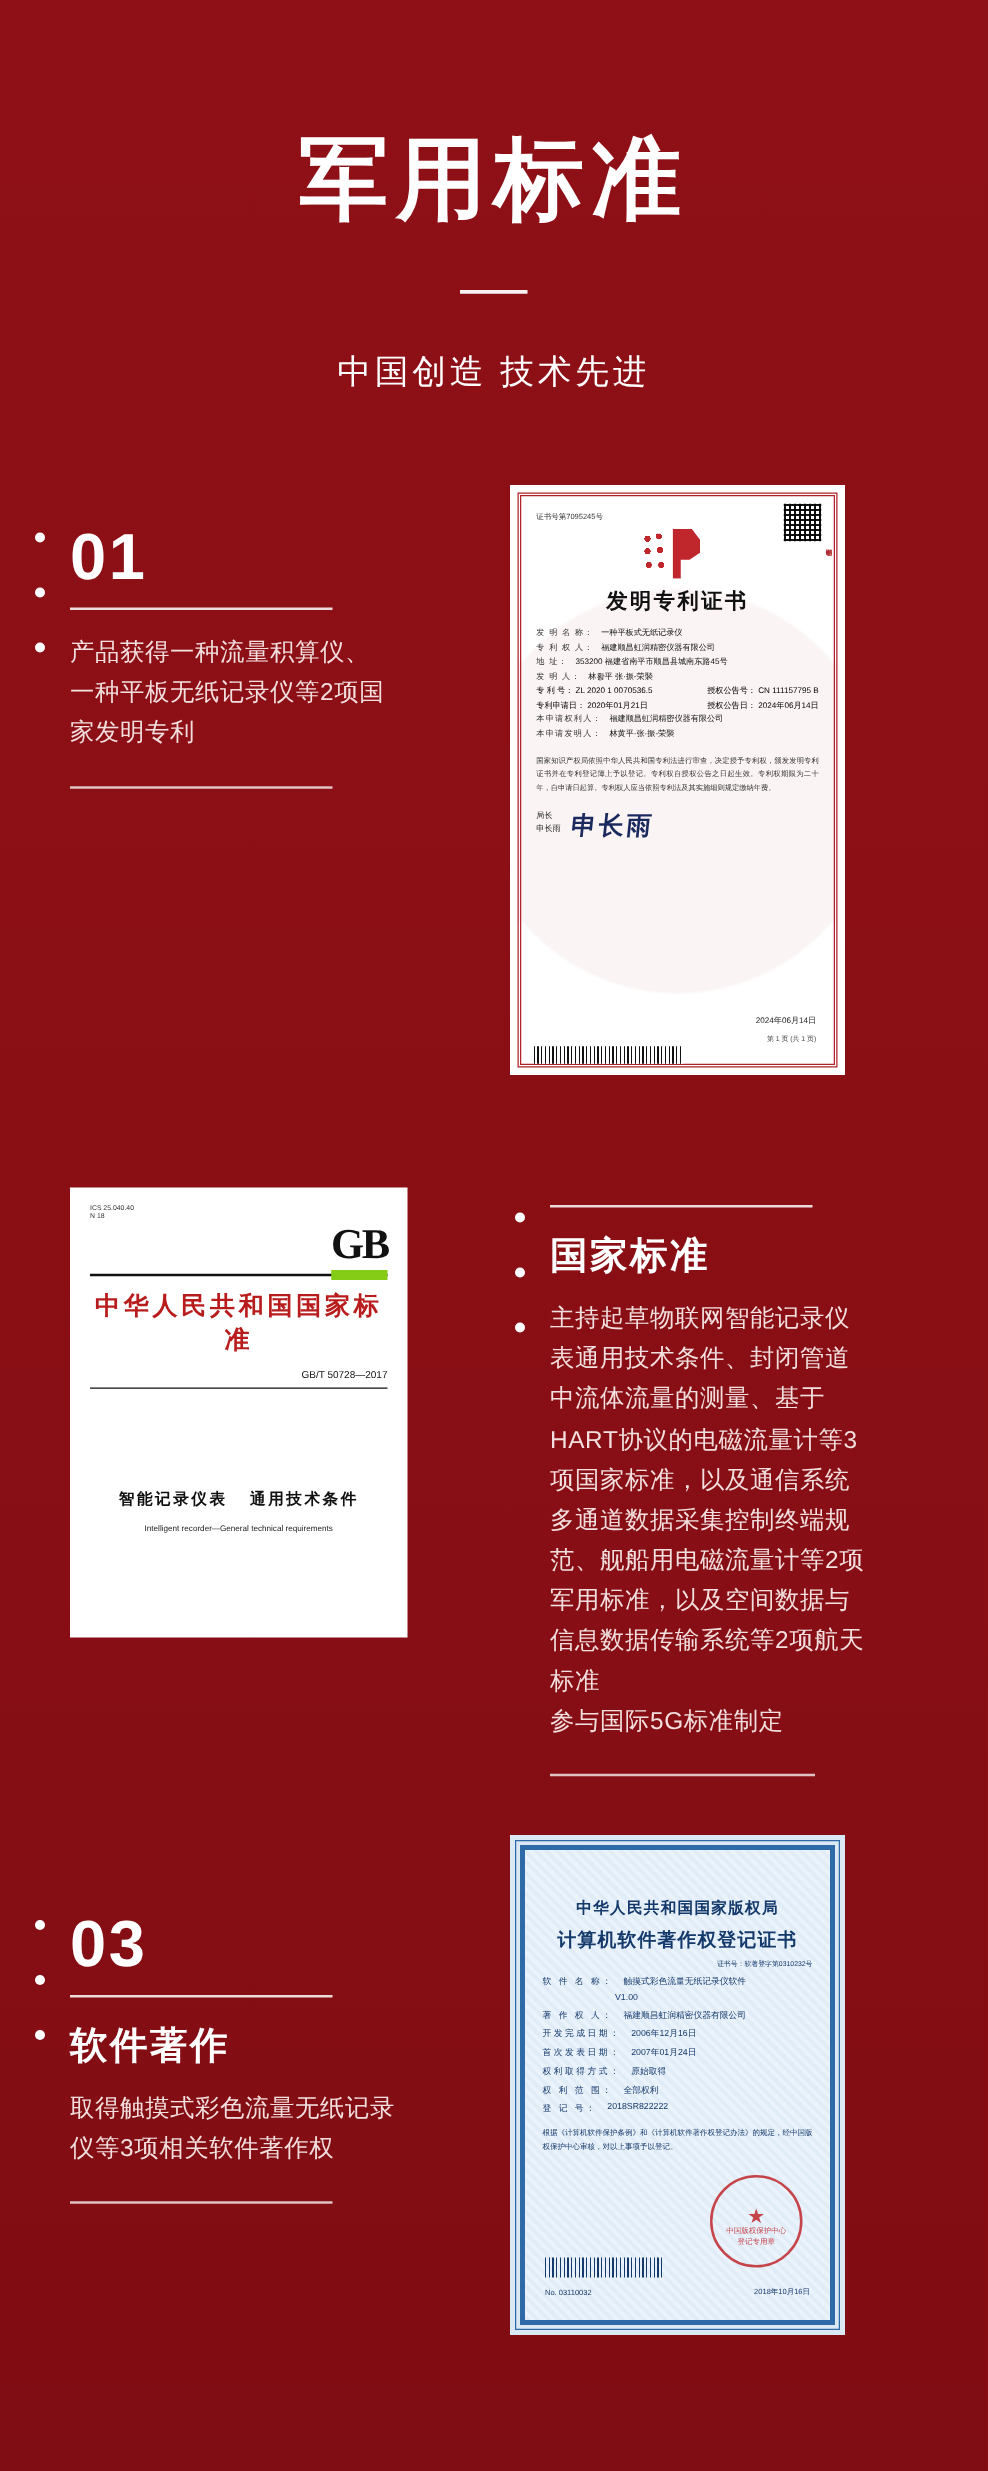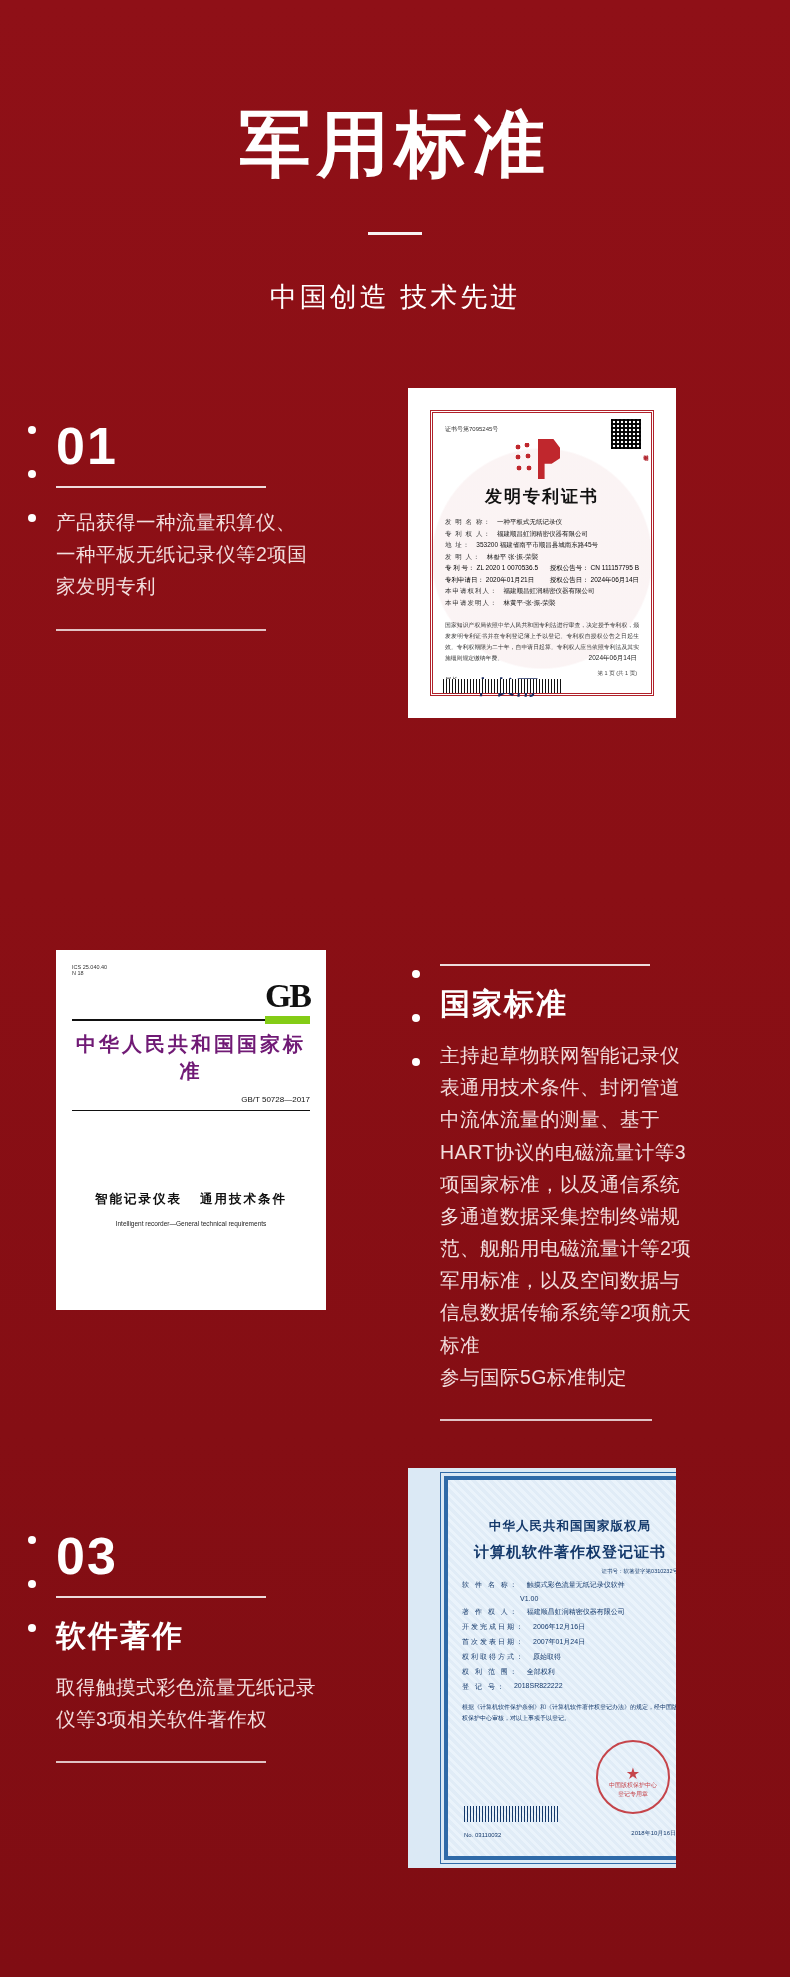--- a/index.html
+++ b/index.html
@@ -93,21 +93,21 @@
     height: 2px;
     background: rgba(255,255,255,.75);
     margin-top: 26px;
   }
   .botrule.wide { width: 212px; }
 
   
   .cert { position: absolute; background: #ffffff; overflow: hidden; }
 
   
-  .patent { width: 268px; height: 330px; padding: 22px; }
+  .patent { width: 268px; height: 472px; padding: 6px; }
   .patent .inner {
     width: 100%; height: 100%;
     border: 3px double #b0212a;
     position: relative;
     background:
       radial-gradient(circle at 50% 52%, rgba(176,33,42,.05) 0 60%, rgba(176,33,42,0) 61%),
       #fff;
     padding: 10px 12px;
   }
   .patent .certno { font-size: 6px; color: #333; margin-top: 2px; }
@@ -184,21 +184,21 @@
   
   .gb { width: 270px; height: 360px; padding: 14px 16px; }
   .gb .topline { display: flex; justify-content: space-between; font-size: 6px; color: #333; }
   .gb .gblogo {
     text-align: right; font-size: 34px; font-weight: bold; color: #111;
     letter-spacing: -2px; line-height: 1; margin-top: 2px;
   }
   .gb .gblogo span { border-bottom: 8px solid #84cc16; padding-bottom: 2px; font-family: Liberation Serif, serif; }
   .gb .hr { height: 2px; background: #111; margin: 6px 0 10px; }
   .gb .gbtitle {
-    text-align: center; font-size: 20px; font-weight: bold; color: #701a75;
+    text-align: center; font-size: 20px; font-weight: bold; color: #b91c1c;
     letter-spacing: 3px;
   }
   .gb .gbcode { text-align: right; font-size: 8px; color: #111; margin-top: 10px; }
   .gb .hr2 { height: 1px; background: #111; margin: 6px 0 0; }
   .gb .gbname {
     text-align: center; font-size: 12.5px; font-weight: bold; color: #111;
     letter-spacing: 2px; margin-top: 80px;
   }
   .gb .gbname .gap { display: inline-block; width: 18px; }
   .gb .gbeng { text-align: center; font-size: 6.5px; color: #222; margin-top: 12px; }
@@ -208,21 +208,20 @@
   .soft .frame {
     width: 100%; height: 100%;
     border: 4px solid #2f6aa8;
     outline: 1px solid #2f6aa8;
     outline-offset: 3px;
     background:
       repeating-linear-gradient(45deg, rgba(47,106,168,.05) 0 3px, rgba(255,255,255,0) 3px 6px),
       #eaf3fb;
     padding: 12px 14px;
     position: relative;
-    margin-left: 28px;
   }
   .soft .head1 {
     text-align: center; font-size: 12.5px; font-weight: bold; color: #14396b;
     letter-spacing: 1px; margin-top: 26px;
   }
   .soft .head2 {
     text-align: center; font-size: 15px; font-weight: bold; color: #14396b;
     letter-spacing: 1px; margin-top: 8px;
   }
   .soft .cno { text-align: right; font-size: 5.5px; color: #14396b; margin-top: 6px; }

